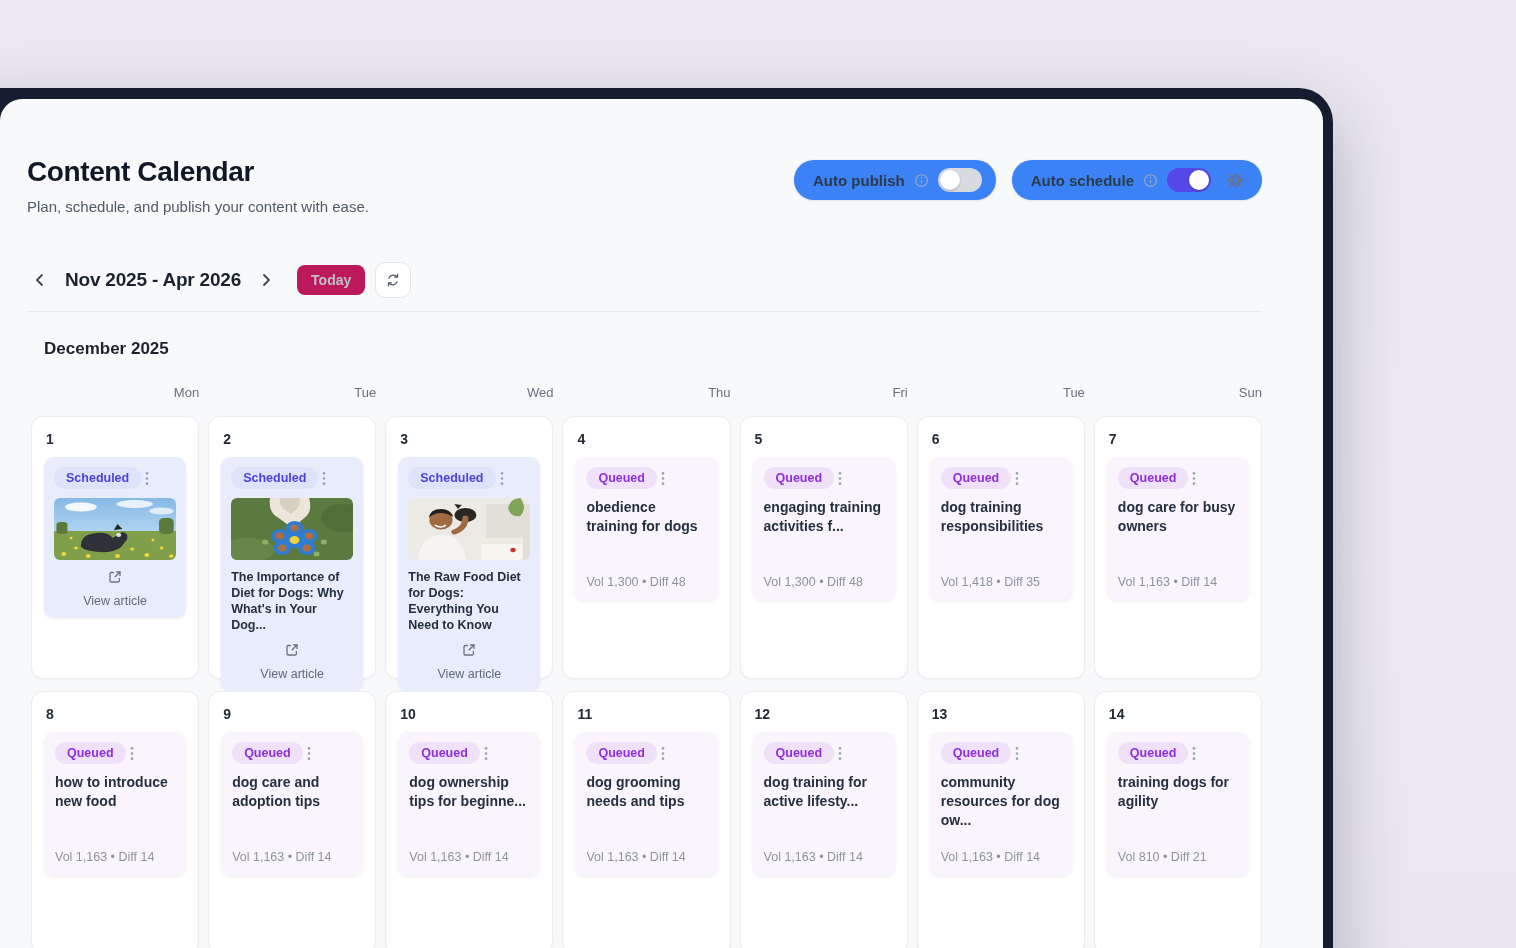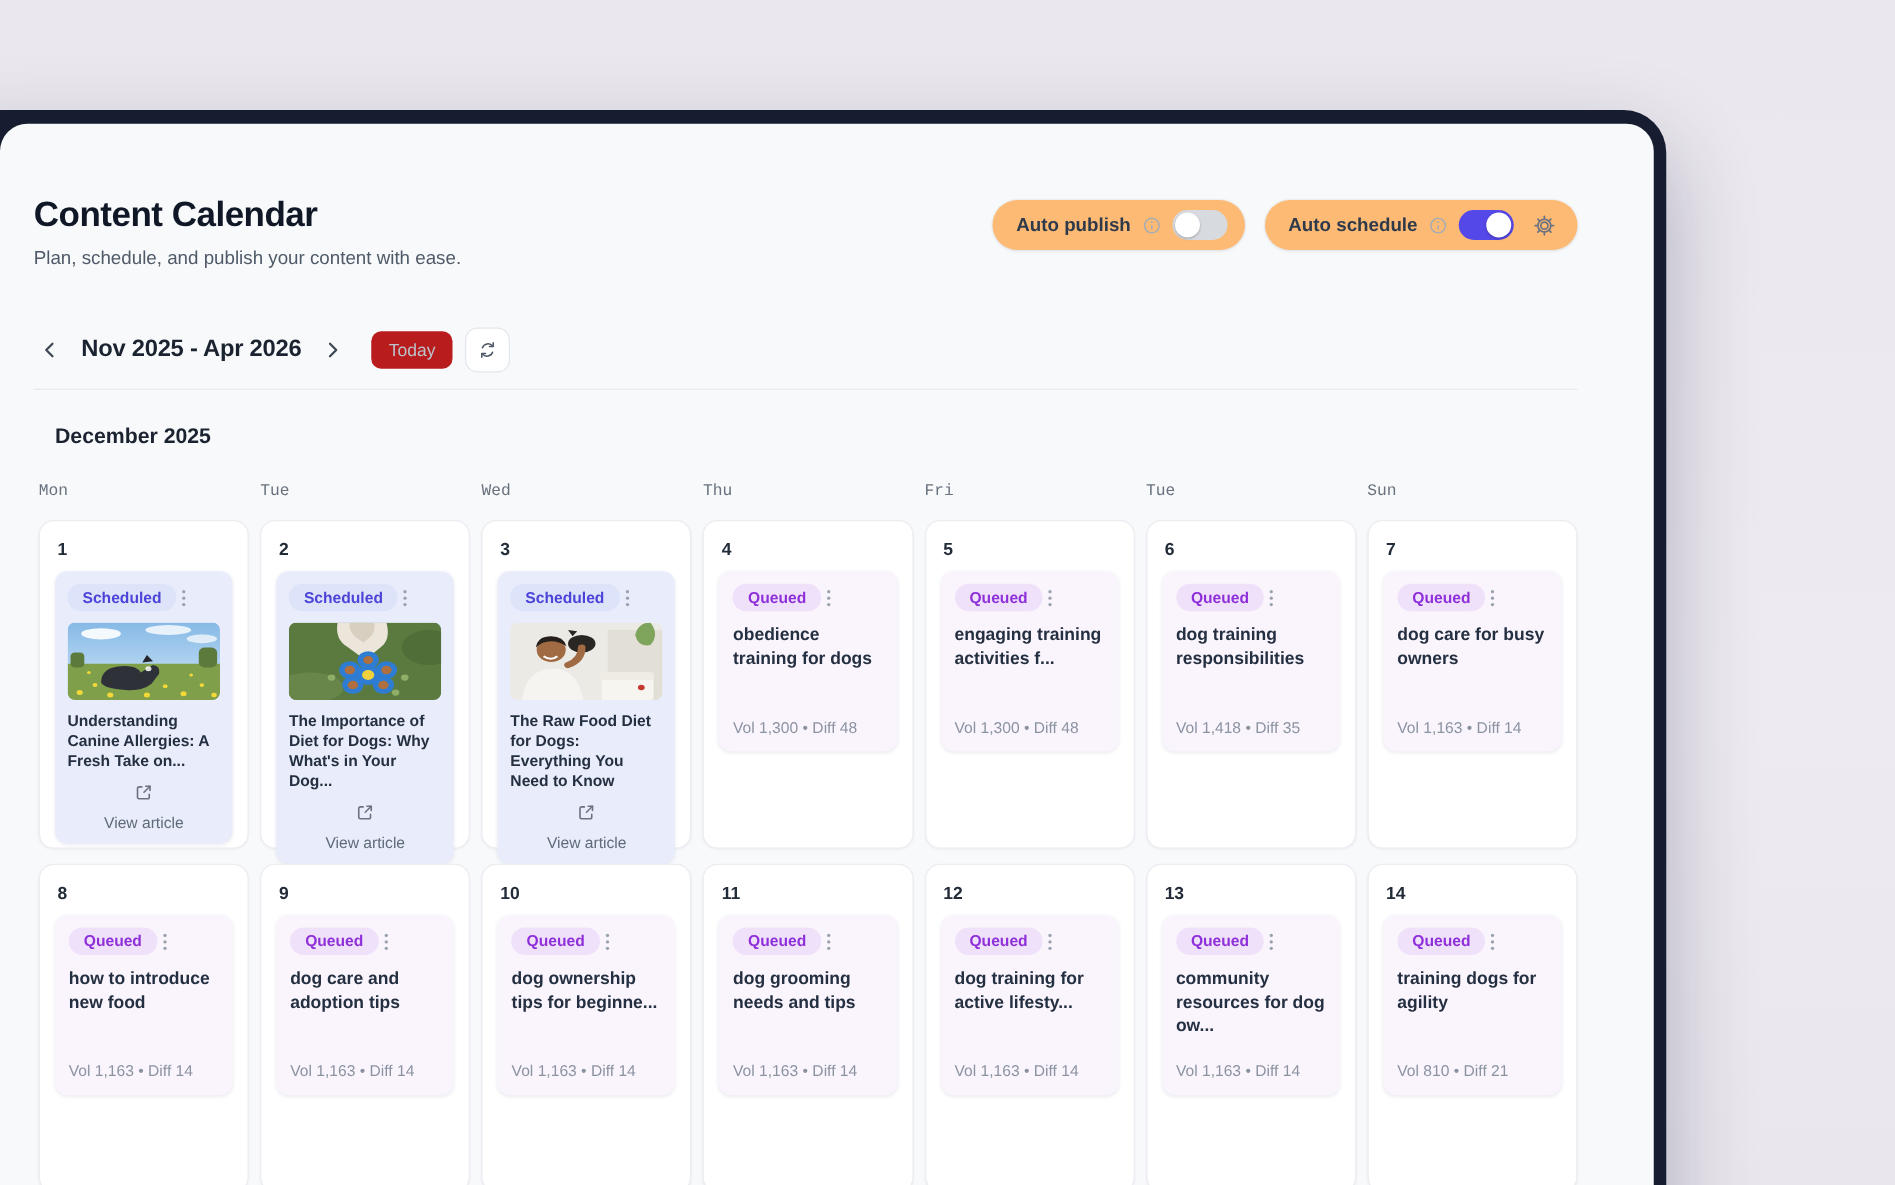--- a/index.html
+++ b/index.html
@@ -21,54 +21,54 @@
     overflow:hidden;
   }
   .app{ padding:56px 61px 0 27px; height:100%; }
 
   
   .header-row{ display:flex; justify-content:space-between; align-items:flex-start; }
   .page-title{ font-size:28px; line-height:34px; font-weight:800; letter-spacing:-.4px; color:#101827; }
   .page-subtitle{ margin-top:8px; font-size:15px; line-height:19px; color:#4f5a68; }
   .pill-group{ display:flex; gap:16px; margin-top:5px; }
   .pill{
-    background:#fdba74; height:40px; border-radius:999px; display:flex; align-items:center;
+    background:#3b82f6; height:40px; border-radius:999px; display:flex; align-items:center;
     gap:9px; padding:0 14px 0 19px;
     box-shadow:0 1px 3px rgba(16,24,40,.08), 0 0 0 1px rgba(16,24,40,.03);
   }
   .pill-label{ font-size:15px; font-weight:600; color:#2e3a4a; }
   .icon-btn{ background:none; border:none; cursor:pointer; display:flex; align-items:center; justify-content:center; }
   .toggle{ width:44px; height:24px; border-radius:999px; background:#d7dadf; position:relative; border:none; cursor:pointer; transition:background .2s; }
   .toggle .knob{ position:absolute; top:2px; left:2px; width:20px; height:20px; border-radius:50%; background:#fff; box-shadow:0 1px 2px rgba(0,0,0,.25); }
   .toggle.on{ background:var(--accent,#5548e8); }
   .toggle.on .knob{ left:auto; right:2px; }
   .gear-btn{ width:26px; height:26px; margin-left:2px; }
 
   
   .nav-row{ display:flex; align-items:center; margin-top:46px; }
   .chev-btn{ width:26px; height:26px; }
   .range-label{ font-size:19px; font-weight:700; color:#1b2330; margin:0 8px 0 12px; letter-spacing:-.2px; }
   .chev-right{ margin-left:4px; }
   .today-btn{
-    margin-left:18px; padding:7px 14px; background:#b91c1c; color:#bcc2cc;
-    border:none; border-radius:8px; font-size:14px; font-weight:400; font-family:inherit; cursor:default;
+    margin-left:18px; padding:7px 14px; background:#be185d; color:#bcc2cc;
+    border:none; border-radius:8px; font-size:14px; font-weight:700; font-family:inherit; cursor:default;
   }
   .refresh-btn{
     margin-left:10px; width:36px; height:36px; background:#fff; border:1px solid #e3e6ea;
     border-radius:10px; cursor:pointer;
   }
   .divider{ border:none; border-top:1px solid #e8eaee; margin-top:13px; }
 
   
   .month-title{ margin:27px 0 0 17px; font-size:17px; font-weight:700; color:#1b2330; }
   .month-subtitle{ margin:6px 0 0 17px; font-size:13.5px; color:#6b7480; }
 
   
   .weekday-row{ display:grid; grid-template-columns:repeat(7,1fr); gap:0 9px; margin:26px 0 0 4px; }
-  .weekday{ text-align:left; font-size:13px; font-weight:500; color:#68717e;font-family:Liberation Mono, monospace; }
+  .weekday{ text-align:right; font-size:13px; font-weight:500; color:#68717e; }
   .days-grid{ display:grid; grid-template-columns:repeat(7,1fr); gap:12px 9px; margin:16px 0 0 4px; }
   .day-cell{
     background:#fff; border:1px solid #ececf1; border-radius:12px; height:263px;
     padding:12px; box-shadow:0 1px 2px rgba(16,24,40,.04);
   }
   .day-number{ font-size:14px; font-weight:600; color:#222b38; margin:2px 0 10px 2px; }
   .card{ border-radius:10px; padding:10px; box-shadow:0 1px 3px rgba(70,70,130,.10); cursor:pointer; }
   .card.scheduled{ background:var(--scheduled-bg,#e9edfb); }
   .card.queued{ background:var(--queued-bg,#faf5fd); height:144px; display:flex; flex-direction:column; padding:10px 11px; }
   .badge-row{ display:flex; align-items:center; }
@@ -217,21 +217,20 @@
                     <circle cx="14" cy="40" r="1.2"></circle>
                     <circle cx="34" cy="42" r="1.2"></circle>
                     <circle cx="58" cy="41" r="1.2"></circle>
                     <circle cx="81" cy="42" r="1.2"></circle>
                   </g>
                   <path d="M22 48 q0 -12 13 -13 q10 -1 13 5 l8 -6 q5 1 4 7 l-5 8 q-6 6 -17 5 q-14 -1 -16 -6z" fill="#2e3138"></path>
                   <path d="M49 32 l3 -6 l4 5z" fill="#23262c"></path>
                   <circle cx="53" cy="37" r="2" fill="#fff" opacity=".85"></circle>
                 </svg>
               </div>
-              <div class="card-title">Understanding Canine Allergies: A Fresh Take on...</div>
               <div class="view-link">
                 <span><svg width="14" height="14" viewBox="0 0 14 14" fill="none" stroke="#6b7280" stroke-width="1.3" stroke-linecap="round" stroke-linejoin="round">
                     <path d="M5.5 2.5 H3.2 a1.2 1.2 0 0 0 -1.2 1.2 V10.8 a1.2 1.2 0 0 0 1.2 1.2 h7 a1.2 1.2 0 0 0 1.2 -1.2 V8.5"></path>
                     <polyline points="8.6,2 12,2 12,5.4"></polyline>
                     <line x1="12" y1="2" x2="7.2" y2="6.8"></line>
                   </svg></span>
                 <span>View article</span>
               </div>
             </div>
           </div>

